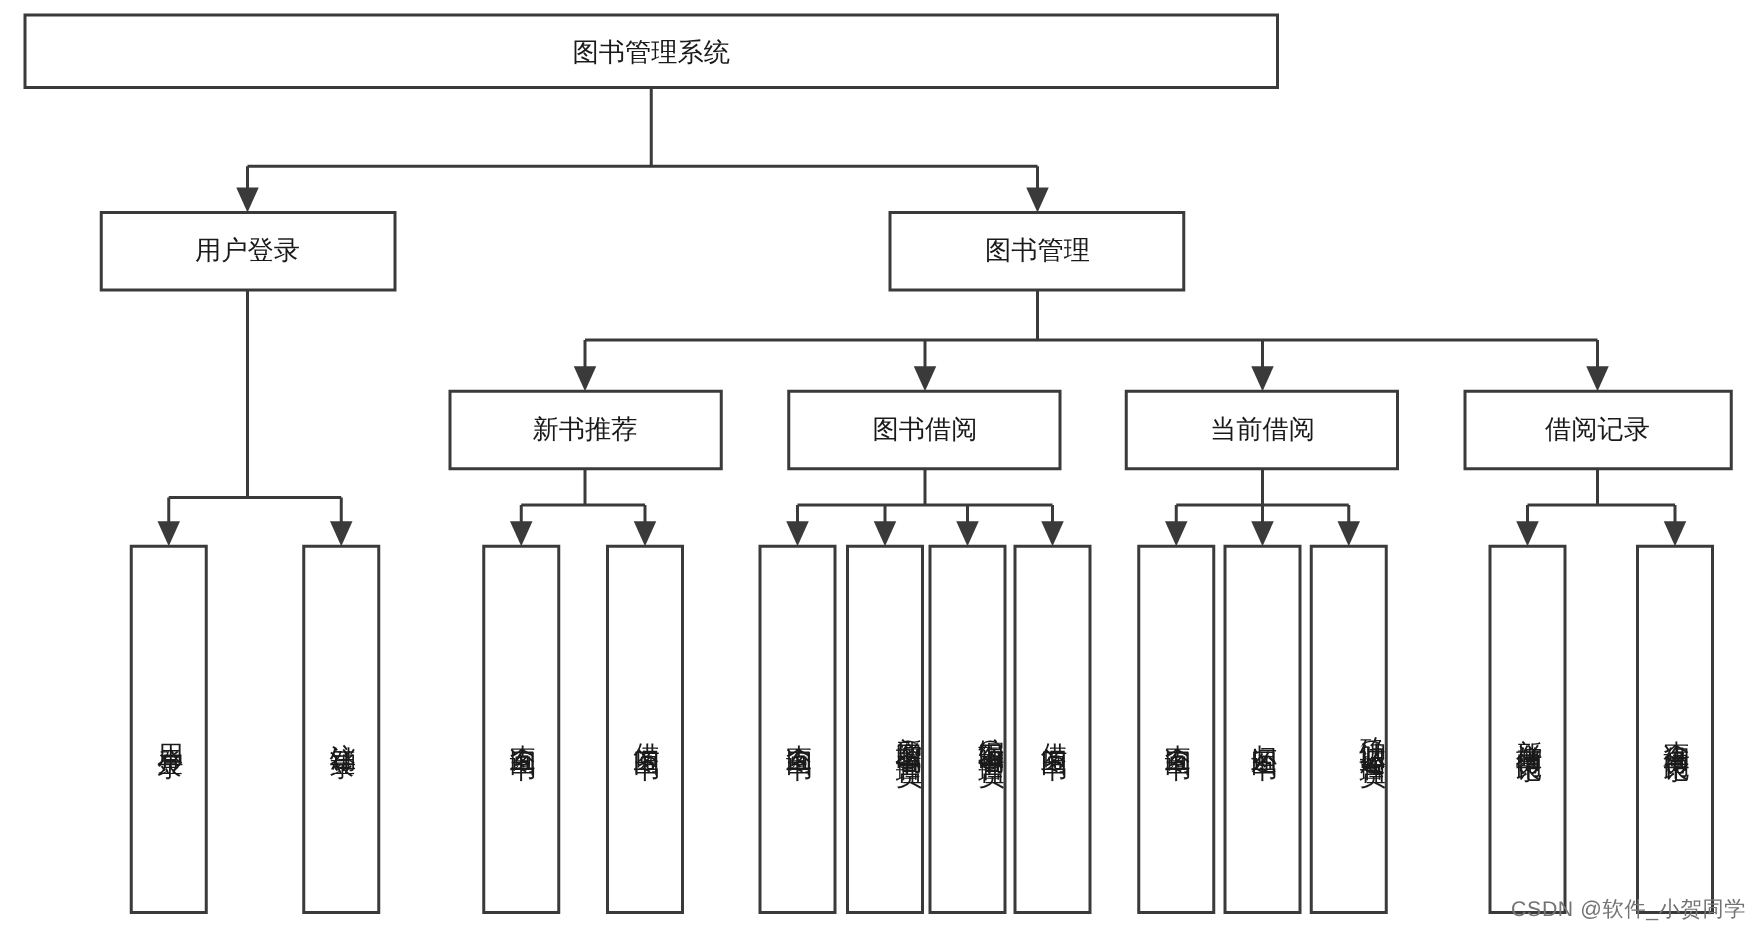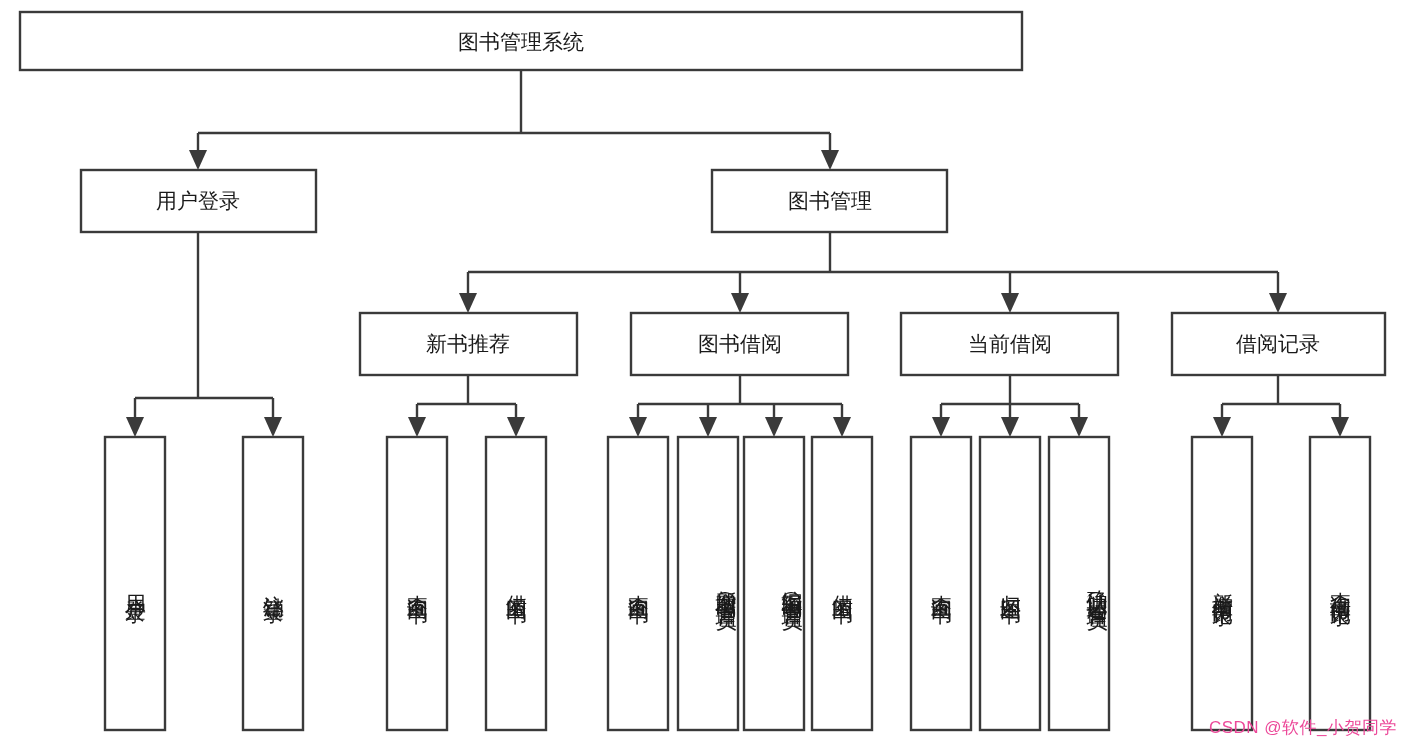--- a/index.html
+++ b/index.html
@@ -63,21 +63,21 @@
     justify-content: center;
     white-space: nowrap;
     user-select: none;
   }
   .watermark {
     position: absolute;
     right: 8px;
     bottom: 8px;
     font-family: "Liberation Sans", "DejaVu Sans", sans-serif;
     font-size: 17px;
-    color: #ec4899;
+    color: #737373;
     letter-spacing: 0.5px;
     white-space: nowrap;
     pointer-events: none;
   }
 </style>
 </head>
 <body>
 
 <div id="diagram-root">
 

